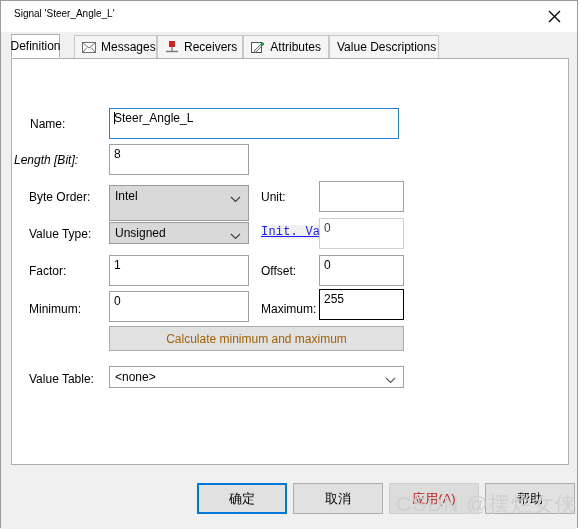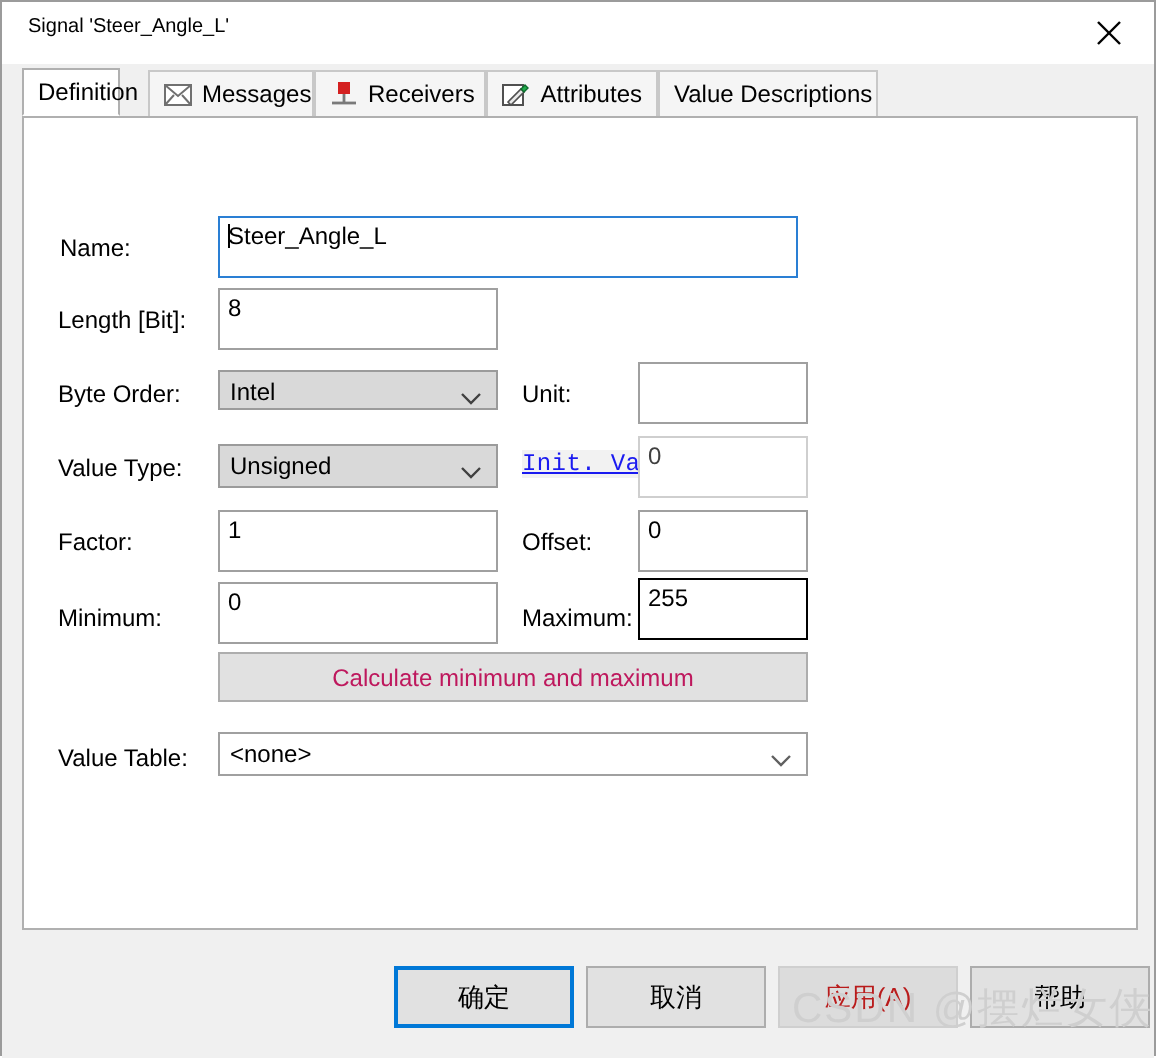--- a/index.html
+++ b/index.html
@@ -161,21 +161,21 @@
     right: 7px;
     top: 6px;
   }
 
   .pushbtn {
     position: absolute;
     box-sizing: border-box;
     background: #e1e1e1;
     border: 1px solid #adadad;
     font-size: 12px;
-    color: #be185d;
+    color: #a16207;
     display: flex;
     align-items: center;
     justify-content: center;
     cursor: default;
   }
 
   #init-value-link {
     position: absolute;
     font-size: 12px;
     font-family: "Liberation Mono", monospace;
@@ -244,21 +244,21 @@
         <svg width="13" height="13" viewBox="0 0 13 13">
           <line x1="1" y1="1" x2="12" y2="12" stroke="#000" stroke-width="1.2"></line>
           <line x1="12" y1="1" x2="1" y2="12" stroke="#000" stroke-width="1.2"></line>
         </svg>
       </span>
     </div>
   </div>
 
   <div id="tabstrip">
 
-    <div class="tab active" style="left:0px; width:49px; top:-1px;">
+    <div class="tab active" style="left:0px; width:49px; top:-1px;justify-content:center;">
       <span>Definition</span>
     </div>
 
     <div class="tab" style="left:63px; width:83px;">
       <span class="tab-icon">
         <svg width="14" height="11" viewBox="0 0 14 11">
           <rect x="0.5" y="0.5" width="13" height="10" fill="#ffffff" stroke="#707070"></rect>
           <path d="M0.5 0.5 L7 6 L13.5 0.5" fill="none" stroke="#707070"></path>
           <path d="M0.5 10.5 L5 5.5 M13.5 10.5 L9 5.5" fill="none" stroke="#707070"></path>
         </svg>
@@ -292,25 +292,25 @@
       <span>Value Descriptions</span>
     </div>
 
   </div>
 
   <div id="panel">
 
     <div class="flabel" style="left:18px; top:58px;text-align:center;">Name:</div>
     <div class="fld focus-blue" style="left:97px; top:49px; width:290px; height:31px;"><span class="caret"></span><span>Steer_Angle_L</span></div>
 
-    <div class="flabel" style="left:17px; top:94px;">Length [Bit]:</div>
+    <div class="flabel" style="left:2px; top:94px;font-style:italic;">Length [Bit]:</div>
     <div class="fld" style="left:97px; top:85px; width:140px; height:31px;"><span>8</span></div>
 
     <div class="flabel" style="left:17px; top:131px;">Byte Order:</div>
-    <div class="combo" style="left:97px; top:126px; width:140px; height:20px;">
+    <div class="combo" style="left:97px; top:126px; width:140px; height:36px;">
       <span>Intel</span>
       <span class="chev">
         <svg width="11" height="7" viewBox="0 0 11 7">
             <path d="M1 1 L5.5 5.5 L10 1" fill="none" stroke="#404040" stroke-width="1.2"></path>
           </svg>
       </span>
     </div>
 
     <div class="flabel" style="left:249px; top:131px;">Unit:</div>
     <div class="fld" style="left:307px; top:122px; width:85px; height:31px;"><span></span></div>

